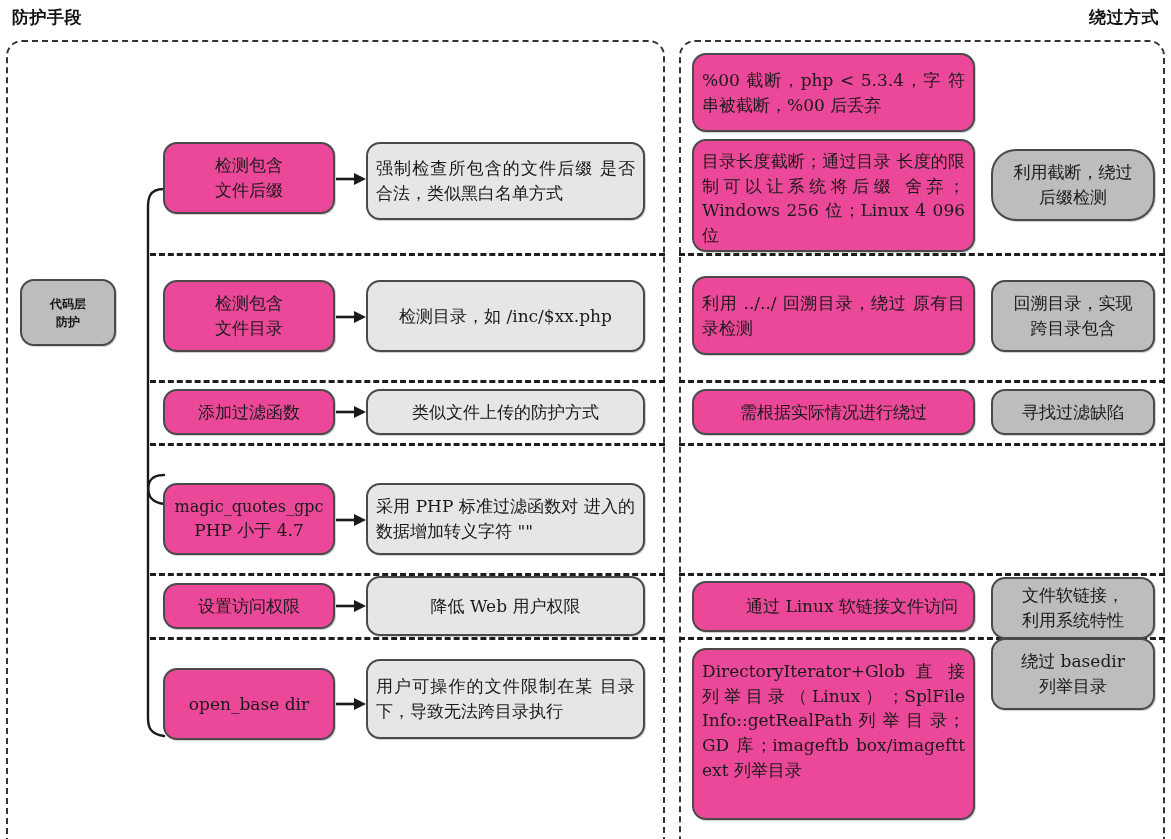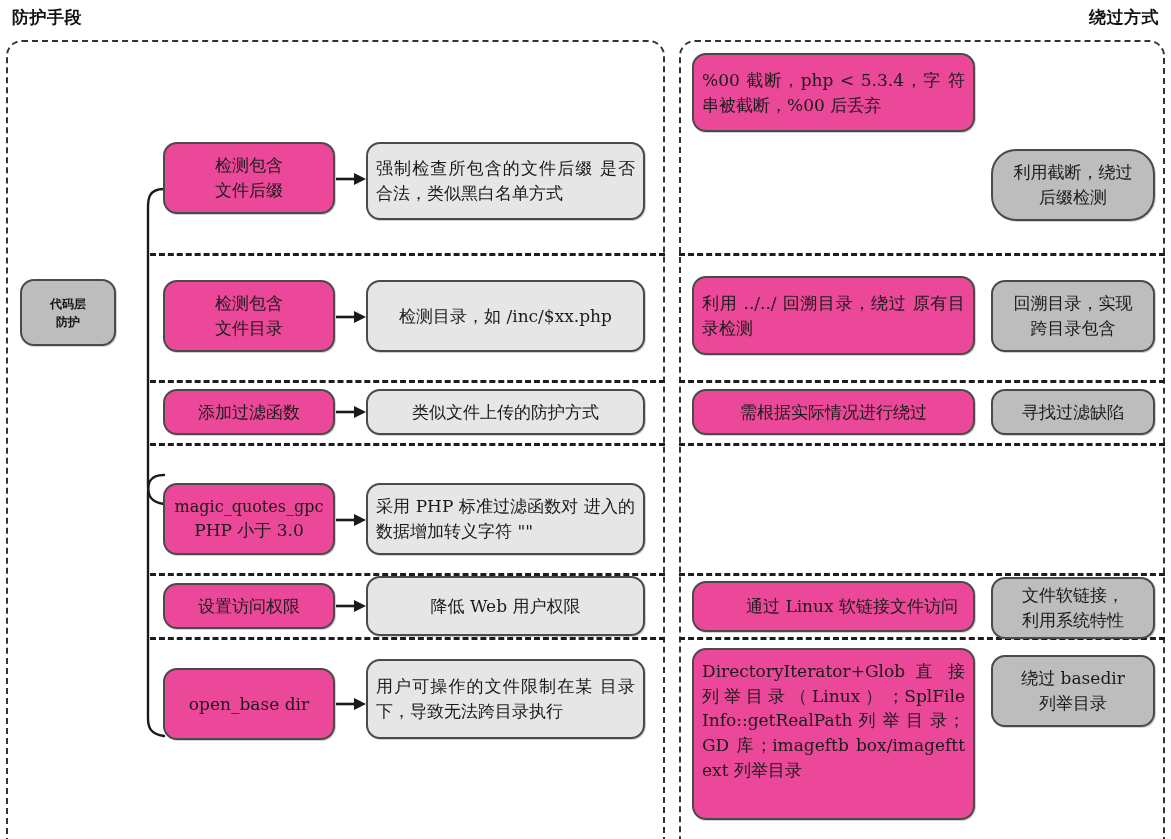--- a/index.html
+++ b/index.html
@@ -137,20 +137,28 @@
     </div>
   </div>
 
   <div class="node n-dark justified" style="left:692px;top:53px;width:283px;height:79px;">
     <div>
       <span>%00 截断，php &lt; 5.3.4，字</span>
       <span>符串被截断，%00 后丢弃</span>
     </div>
   </div>
 
+  <div class="node n-dark justified" style="left:692px;top:139px;width:283px;height:113px;align-items:flex-start;padding-top:8px;">
+    <div>
+      <span>目录长度截断；通过目录</span>
+      <span>长度的限制可以让系统将后缀</span>
+      <span>舍弃；Windows 256 位；Linux</span>
+      <span style="text-align-last:left;">4 096 位</span>
+    </div>
+  </div>
 
   <div class="node n-darker" style="left:991px;top:149px;width:164px;height:72px;border-radius:25px;">
     <div>
       <span class="para">利用截断，绕过</span>
       <span class="para">后缀检测</span>
     </div>
   </div>
 
   <div class="node n-dark" style="left:163px;top:280px;width:172px;height:72px;">
     <div>
@@ -203,21 +211,21 @@
     <span>需根据实际情况进行绕过</span>
   </div>
 
   <div class="node n-darker" style="left:991px;top:389px;width:164px;height:46px;">
     <span>寻找过滤缺陷</span>
   </div>
 
   <div class="node n-dark" style="left:163px;top:483px;width:172px;height:72px;">
     <div>
       <span class="para" style="font-size:16px;">magic_quotes_gpc</span>
-      <span class="para">PHP 小于 3.0</span>
+      <span class="para">PHP 小于 4.7</span>
     </div>
   </div>
 
   <div class="arrow" style="left:336px;top:513px;width:30px;height:14px;">
     <svg width="30" height="14" viewBox="0 0 30 14">
       <line x1="0" y1="7" x2="20" y2="7" stroke="#1a1a1a" stroke-width="2.6"></line>
       <polygon points="18,1 30,7 18,13" fill="#1a1a1a"></polygon>
     </svg>
   </div>
 
@@ -275,20 +283,20 @@
   <div class="node n-dark justified" style="left:692px;top:648px;width:283px;height:172px;align-items:flex-start;padding-top:9px;">
     <div>
       <span>DirectoryIterator+Glob 直</span>
       <span>接列举目录（Linux）；SplFile</span>
       <span>Info::getRealPath 列 举 目 录；</span>
       <span>GD 库；imageftb box/imageftt</span>
       <span style="text-align-last:left;">ext 列举目录</span>
     </div>
   </div>
 
-  <div class="node n-darker" style="left:991px;top:655px;width:164px;height:72px;">
+  <div class="node n-darker" style="left:991px;top:638px;width:164px;height:72px;">
     <div>
       <span class="para">绕过 basedir</span>
       <span class="para">列举目录</span>
     </div>
   </div>
 
 </div>
 
 </body></html>

